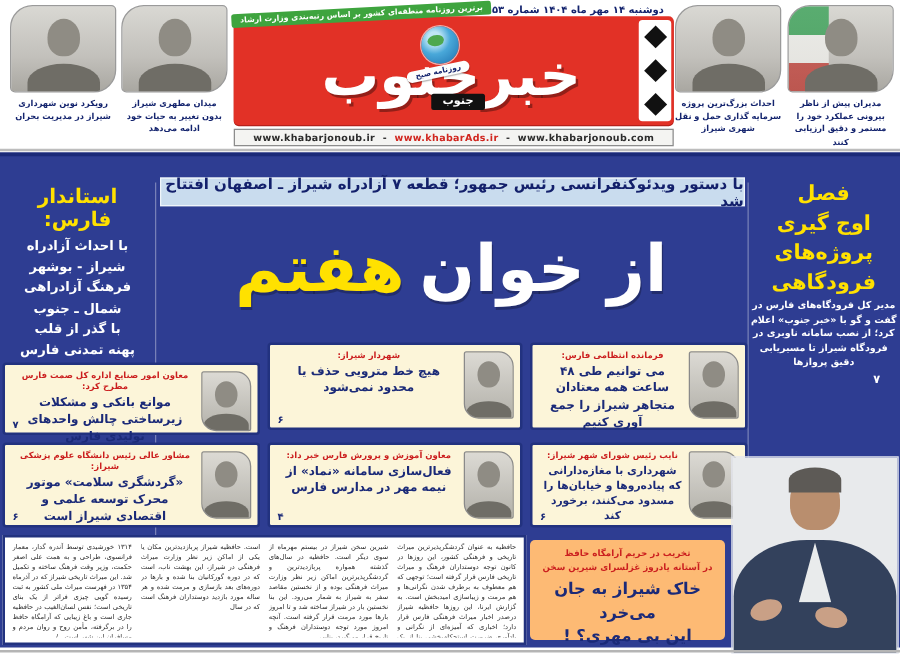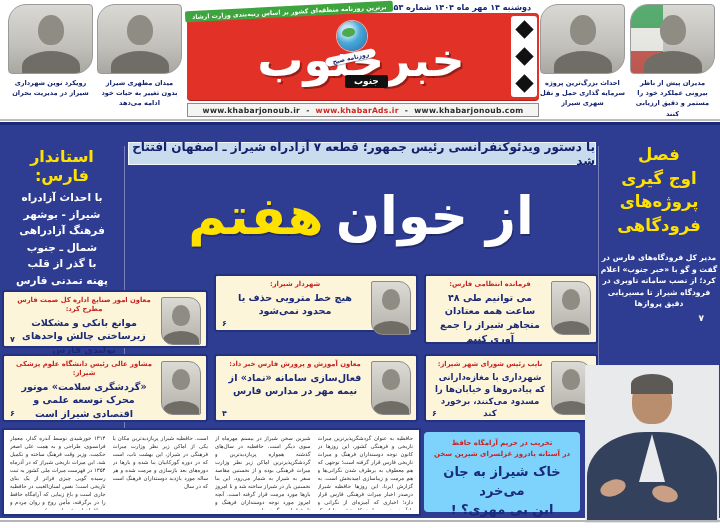--- a/index.html
+++ b/index.html
@@ -64,42 +64,42 @@
         font-weight:bold;white-space:nowrap;text-shadow:1px 2px 0 rgba(0,0,0,.25);}
   .headline .hl{color:#ffe100;}
 
   
   .sb-left{position:absolute;left:2px;top:147px;width:120px;text-align:center;}
   .sb-left .t{color:#ffe100;font-size:16px;font-weight:bold;margin-bottom:4px;}
   .sb-left .b{color:#fff;font-size:10.5px;font-weight:bold;line-height:16.5px;}
   .sb-pg{color:#fff;font-size:9px;font-weight:bold;margin-top:3px;text-align:right;padding-right:10px;}
   .sb-right{position:absolute;left:600px;top:143px;width:118px;text-align:center;}
   .sb-right .t{color:#ffe100;font-size:16.5px;font-weight:bold;line-height:23.5px;}
-  .sb-right .s{color:#fff;font-size:7.6px;font-weight:bold;line-height:11.5px;margin-top:15px;padding:0 0;}
+  .sb-right .s{color:#fff;font-size:7.6px;font-weight:bold;line-height:11.5px;margin-top:1px;padding:0 0;}
 
   
   .nbox{position:absolute;background:#fcf5d9;border:2px solid #22327f;border-radius:3px;
         box-sizing:border-box;}
   .nbox .np{position:absolute;top:5px;left:auto;right:5px;width:38px;height:52px;
         background:linear-gradient(180deg,#dcdad4,#b3b1aa);border:1px solid #8a8a8a;
         border-radius:2px 12px 2px 12px;overflow:hidden;}
   .nbox .np .ph-head{width:18px;height:21px;top:7px;margin-left:-9px;}
   .nbox .np .ph-body{width:36px;height:18px;margin-left:-18px;bottom:-5px;}
   .nbox .txt{margin:4px 50px 2px 8px;text-align:center;}
   .nbox .ti{color:#cb1f1f;font-size:6.8px;font-weight:bold;line-height:1.3;}
   .nbox .bo{color:#1b2a78;font-size:9.6px;font-weight:bold;line-height:1.42;margin-top:2px;}
   .nbox .pg{position:absolute;left:6px;bottom:2px;color:#1b2a78;font-size:8px;font-weight:bold;}
 
   
   .article{position:absolute;left:2px;top:428px;width:419px;height:88px;background:#fff;
         border:2px solid #22327f;box-sizing:border-box;display:flex;direction:rtl;
         padding:4px 6px;gap:7px;}
   .acol{flex:1;color:#2a2a2a;font-size:5.4px;line-height:8px;text-align:justify;overflow:hidden;}
 
-  .hafezbox{position:absolute;left:424px;top:432px;width:156px;height:80px;background:#7dd3fc;
+  .hafezbox{position:absolute;left:424px;top:432px;width:156px;height:80px;background:#fdba74;
         border-radius:4px;text-align:center;padding-top:6px;box-sizing:border-box;}
   .hafezbox .k{color:#cb1f1f;font-size:7px;font-weight:bold;line-height:1.5;}
   .hafezbox .h{color:#1b2a78;font-size:13px;font-weight:bold;line-height:1.45;margin-top:4px;}
 
   .bigphoto{position:absolute;left:586px;top:366px;width:132px;height:156px;overflow:hidden;
         background:linear-gradient(180deg,#e8eaec 0 55%,#dcdfe2 100%);outline:1px solid #e3e6ef;}
   .bp-head{position:absolute;left:50%;top:12px;width:40px;height:46px;margin-left:-20px;
         background:#b98e6e;border-radius:48% 48% 42% 42%;}
   .bp-hair{position:absolute;left:50%;top:8px;width:42px;height:20px;margin-left:-21px;
         background:#5d5a56;border-radius:50% 50% 0 0;}
@@ -208,21 +208,21 @@
         <div class="ph-head"></div>
         <div class="ph-body"></div>
       </div>
     <div class="txt">
         <div class="ti">فرمانده انتظامی فارس:</div>
     <div class="bo">می توانیم طی ۴۸ ساعت همه معتادان متجاهر شیراز را جمع آوری کنیم</div>
       </div>
     <div class="pg"></div>
   </div>
 
-  <div class="nbox" style="left:214px;top:274px;width:204px;height:58px;">
+  <div class="nbox" style="left:214px;top:274px;width:204px;height:70px;">
     <div class="np">
         <div class="ph-head"></div>
         <div class="ph-body"></div>
       </div>
     <div class="txt">
         <div class="ti">شهردار شیراز:</div>
     <div class="bo">هیچ خط مترویی حذف یا محدود نمی‌شود</div>
       </div>
     <div class="pg">۶</div>
   </div>

